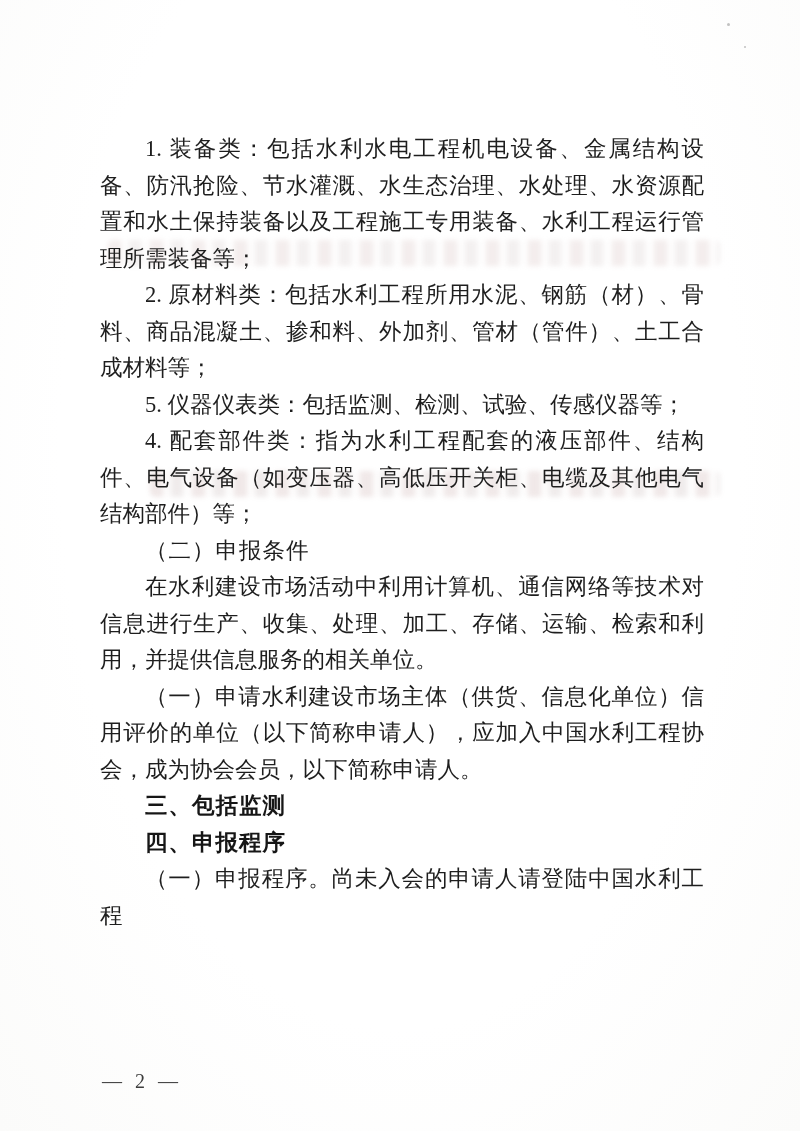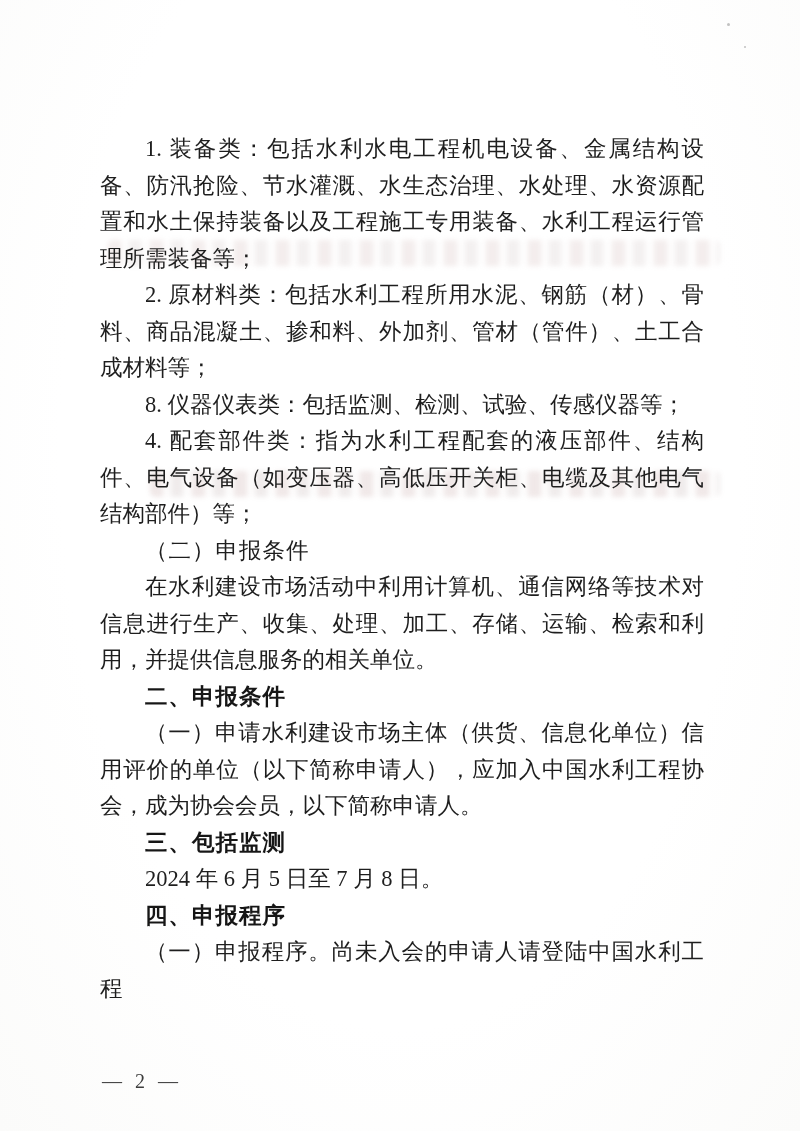--- a/index.html
+++ b/index.html
@@ -84,26 +84,24 @@
 <div class="page">
 
   <div class="bleed bleed-1"></div>
   <div class="bleed bleed-2"></div>
   <div class="speck speck-1"></div>
   <div class="speck speck-2"></div>
 
   <div class="content">
       <p class="body">1. 装备类：包括水利水电工程机电设备、金属结构设备、防汛抢险、节水灌溉、水生态治理、水处理、水资源配置和水土保持装备以及工程施工专用装备、水利工程运行管理所需装备等；</p>
       <p class="body">2. 原材料类：包括水利工程所用水泥、钢筋（材）、骨料、商品混凝土、掺和料、外加剂、管材（管件）、土工合成材料等；</p>
-      <p class="body">8. 仪器仪表类：包括监测、检测、试验、传感仪器等；</p>
+      <p class="body">5. 仪器仪表类：包括监测、检测、试验、传感仪器等；</p>
       <p class="body">4. 配套部件类：指为水利工程配套的液压部件、结构件、电气设备（如变压器、高低压开关柜、电缆及其他电气结构部件）等；</p>
       <p class="subheading">（二）申报条件</p>
       <p class="body">在水利建设市场活动中利用计算机、通信网络等技术对信息进行生产、收集、处理、加工、存储、运输、检索和利用，并提供信息服务的相关单位。</p>
-      <p class="heading">二、申报条件</p>
       <p class="body">（一）申请水利建设市场主体（供货、信息化单位）信用评价的单位（以下简称申请人），应加入中国水利工程协会，成为协会会员，以下简称申请人。</p>
       <p class="heading">三、包括监测</p>
-      <p class="body">2024 年 6 月 5 日至 7 月 8 日。</p>
       <p class="heading">四、申报程序</p>
       <p class="body">（一）申报程序。尚未入会的申请人请登陆中国水利工程</p>
     </div>
 
   <div class="page-number">— 2 —</div>
 </div>
 
 </body></html>

